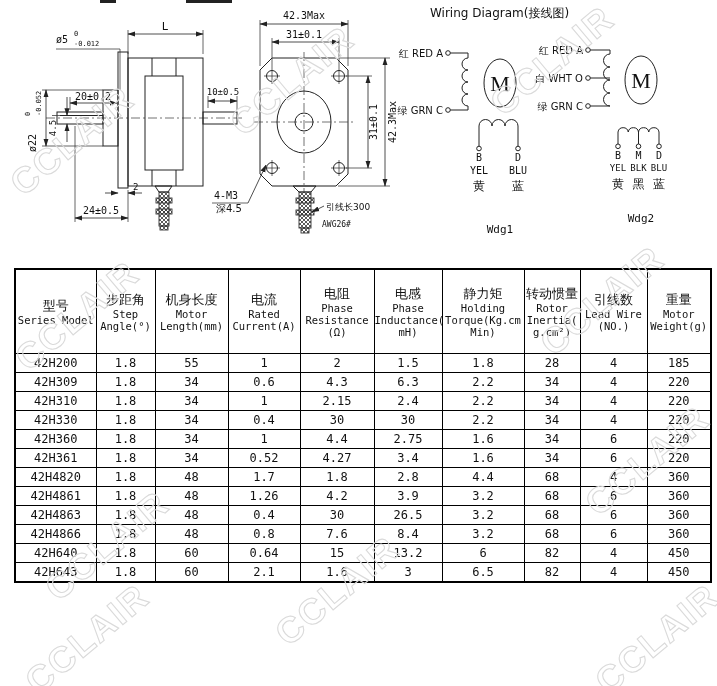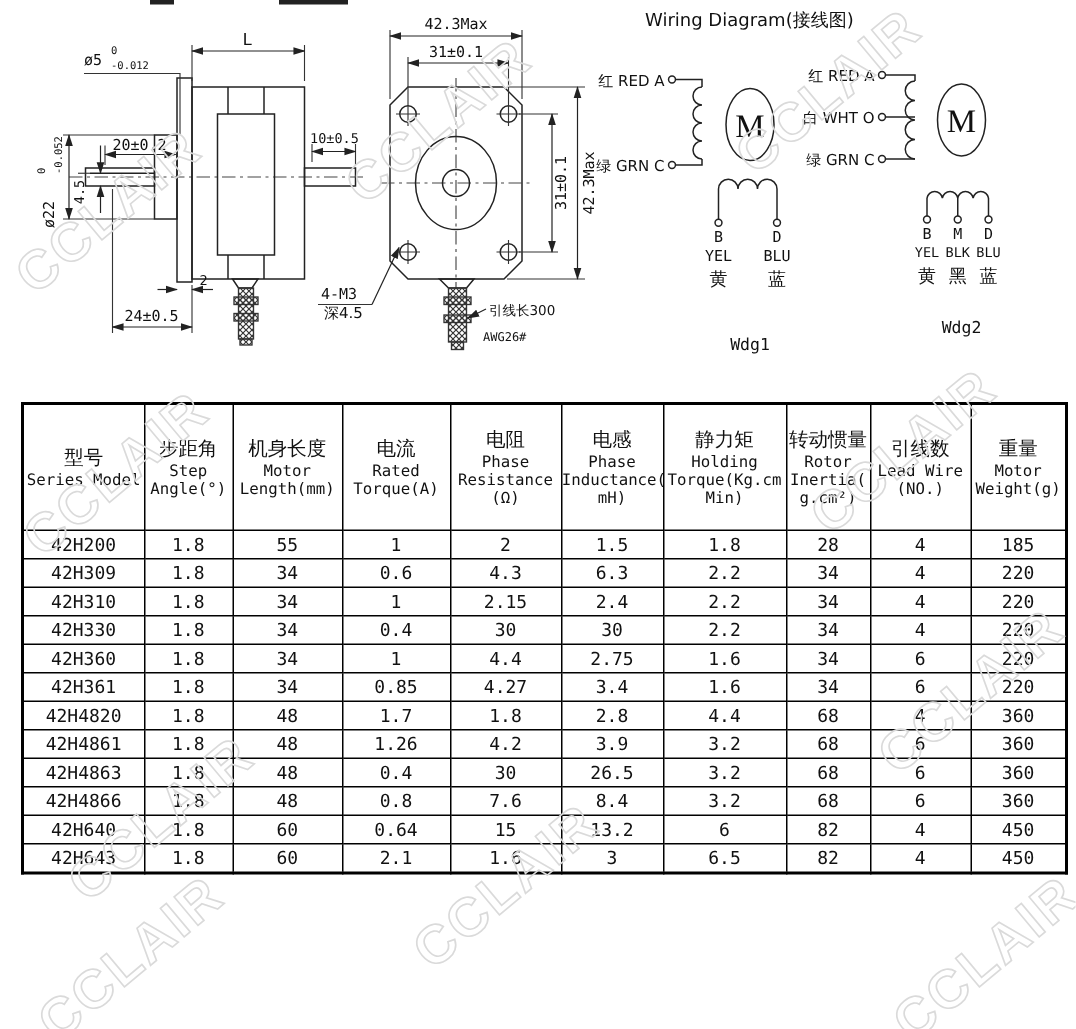--- a/index.html
+++ b/index.html
@@ -272,21 +272,21 @@
 Angle(°)</span>
         </th>
         <th>
           <span class="cn">机身长度</span>
           <span class="en">Motor
 Length(mm)</span>
         </th>
         <th>
           <span class="cn">电流</span>
           <span class="en">Rated
-Torque(A)</span>
+Current(A)</span>
         </th>
         <th>
           <span class="cn">电阻</span>
           <span class="en">Phase
 Resistance
 (Ω)</span>
         </th>
         <th>
           <span class="cn">电感</span>
           <span class="en">Phase
@@ -375,21 +375,21 @@
         <td>2.75</td>
         <td>1.6</td>
         <td>34</td>
         <td>6</td>
         <td>220</td>
       </tr>
       <tr>
         <td>42H361</td>
         <td>1.8</td>
         <td>34</td>
-        <td>0.85</td>
+        <td>0.52</td>
         <td>4.27</td>
         <td>3.4</td>
         <td>1.6</td>
         <td>34</td>
         <td>6</td>
         <td>220</td>
       </tr>
       <tr>
         <td>42H4820</td>
         <td>1.8</td>

